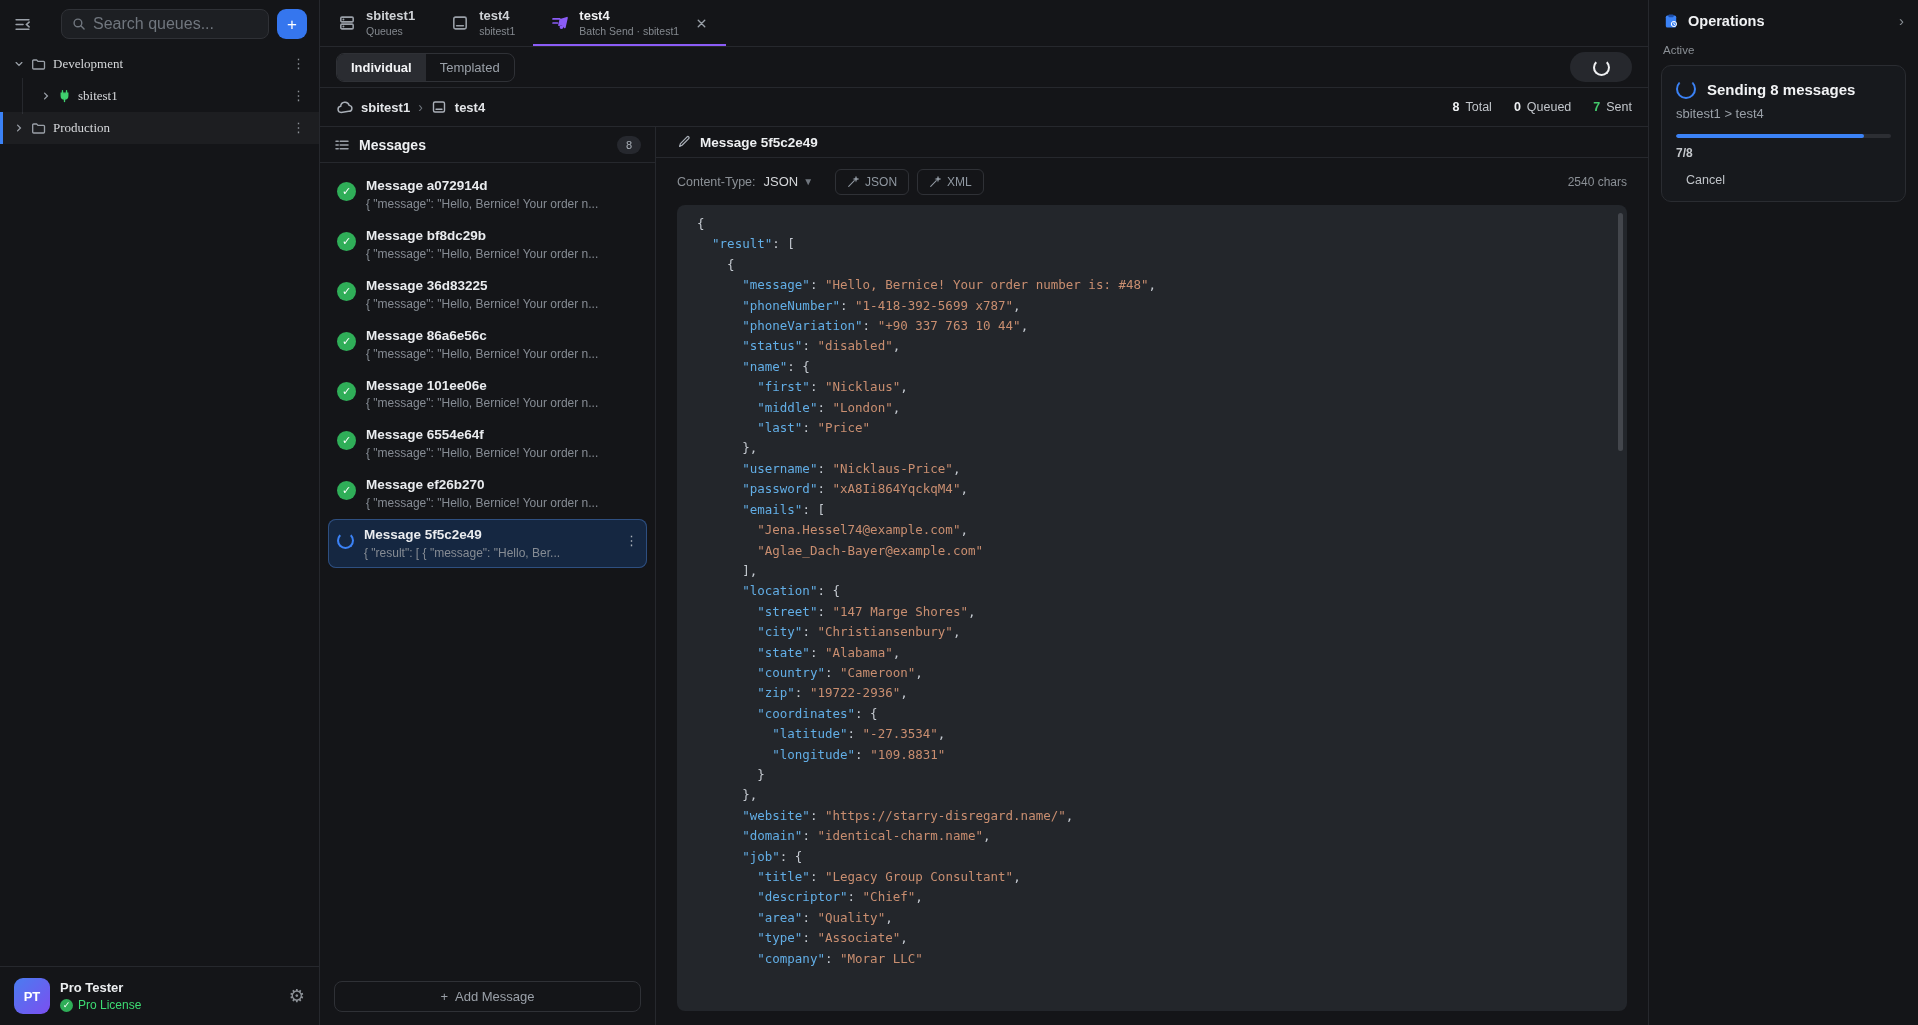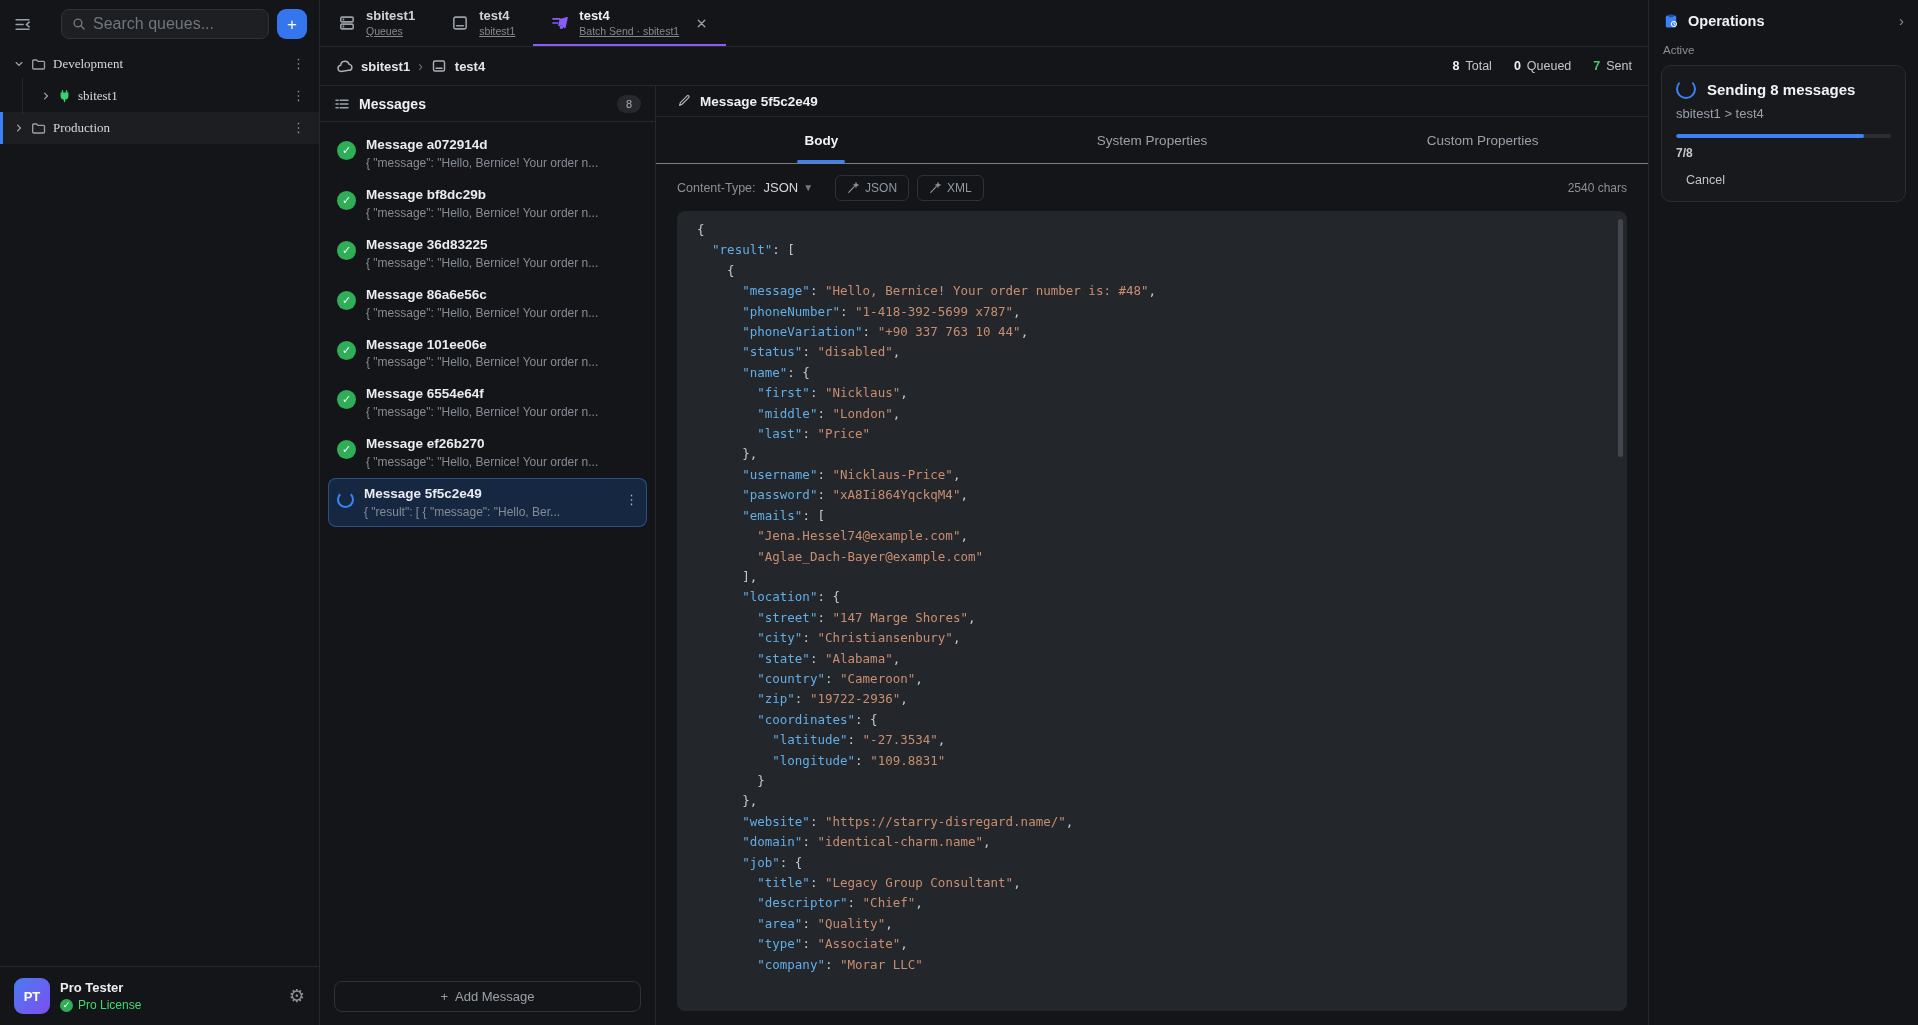--- a/index.html
+++ b/index.html
@@ -29,21 +29,21 @@
   
   .main { flex:1; display:flex; flex-direction:column; min-width:0; border-right:1px solid #26282d; }
   .tabstrip { height:47px; flex:0 0 47px; display:flex; border-bottom:1px solid #26282d; }
   .tab { display:flex; align-items:center; gap:10px; padding:0 18px; cursor:pointer; position:relative; }
   .tab.active { box-shadow:inset 0 -2px 0 #8b5cf6; }
   .tab-ic { color:#9aa0a8; display:flex; }
   .tab.active .tab-ic { color:#8b5cf6; }
   .tab-txt { display:flex; flex-direction:column; line-height:1.15; }
   .tab-title { font-size:13px; color:#cfd2d6; font-weight:600; }
   .tab.active .tab-title { color:#f0f1f3; }
-  .tab-sub { font-size:10.5px; color:#84898f; margin-top:1px;text-decoration:underline; }
+  .tab-sub { font-size:10.5px; color:#84898f; margin-top:1px; }
   .tab-close { color:#9aa0a8; display:flex; margin-left:6px; cursor:pointer; }
 
   .mode-row { height:41px; flex:0 0 41px; display:flex; align-items:center; justify-content:space-between; padding:0 16px; border-bottom:1px solid #26282d; }
   .segmented { display:flex; border:1px solid #2f3136; border-radius:8px; overflow:hidden; }
   .segment { padding:6px 14px; font-size:13px; color:#9aa0a8; cursor:pointer; }
   .segment.active { background:#2a2c31; color:#f2f3f5; font-weight:600; }
   .send-pill { width:62px; height:30px; border-radius:16px; background:#26282d; display:flex; align-items:center; justify-content:center; cursor:pointer; }
 
   .crumb-row { height:39px; flex:0 0 39px; display:flex; align-items:center; justify-content:space-between; padding:0 16px; border-bottom:1px solid #26282d; }
   .crumb { display:flex; align-items:center; gap:8px; font-size:13px; font-weight:600; color:#e3e5e8; }
@@ -245,20 +245,29 @@
             <span class="tab-sub">Batch Send · sbitest1</span>
           </span>
           <span class="tab-close">
             <svg width="13" height="13" viewBox="0 0 14 14" fill="none" stroke="currentColor" stroke-width="1.5" stroke-linecap="round">
               <path d="m3.5 3.5 7 7M10.5 3.5l-7 7"></path>
             </svg>
           </span>
         </div>
       </div>
 
+    <div class="mode-row">
+      <div class="segmented" id="modes">
+          <div class="segment active">Individual</div>
+          <div class="segment">Templated</div>
+        </div>
+      <div class="send-pill">
+        <div class="spin white"></div>
+      </div>
+    </div>
 
     <div class="crumb-row">
       <div class="crumb">
         <span class="ic">
           <svg width="17" height="17" viewBox="0 0 16 16" fill="none" stroke="currentColor" stroke-width="1.4" stroke-linecap="round">
               <path d="M4.8 12.6a2.9 2.9 0 0 1-.4-5.77 4.1 4.1 0 0 1 8-.83 2.6 2.6 0 0 1-.5 5.6 z"></path>
             </svg>
         </span>
         <span>sbitest1</span>
         <span class="sep">›</span>
@@ -365,25 +374,20 @@
 
       <section class="detail">
         <div class="det-head">
           <span class="ic">
             <svg width="14" height="14" viewBox="0 0 16 16" fill="none" stroke="currentColor" stroke-width="1.4" stroke-linecap="round" stroke-linejoin="round">
                 <path d="m3 13 .9-3.2 7.6-7.6a1.3 1.3 0 0 1 1.9 1.9l-7.6 7.6L3 13z"></path>
               </svg>
           </span>
           <span class="ttl">Message 5f5c2e49</span>
         </div>
-        <div class="det-tabs" id="dtabs">
-            <div class="det-tab active">Body</div>
-            <div class="det-tab">System Properties</div>
-            <div class="det-tab">Custom Properties</div>
-          </div>
         <div class="ct-row">
           <span class="ct-label">Content-Type:</span>
           <span class="ct-value">
             <span>JSON</span>
             <span class="dd">▼</span>
           </span>
           <span id="fmtbtns" style="display:flex">
               <button class="fmt-btn">
                 <span>
                   <svg width="12" height="12" viewBox="0 0 14 14" fill="none" stroke="currentColor" stroke-width="1.3" stroke-linecap="round">

